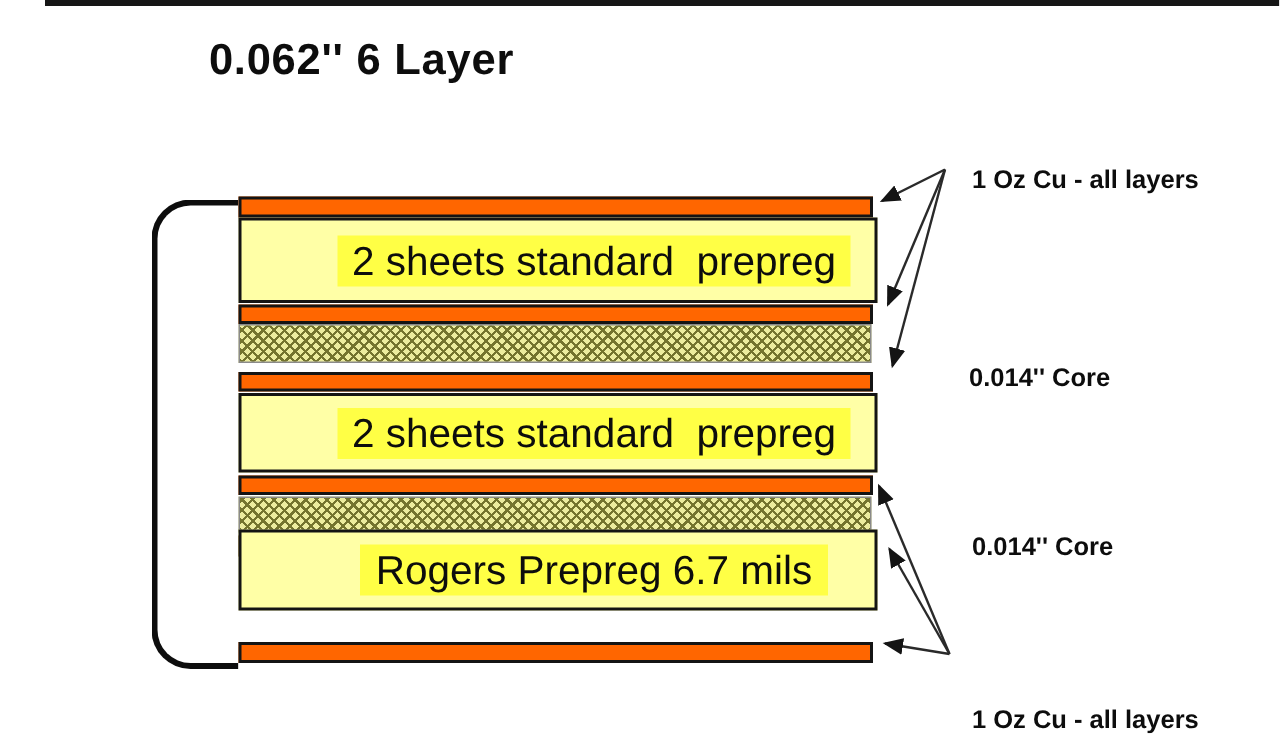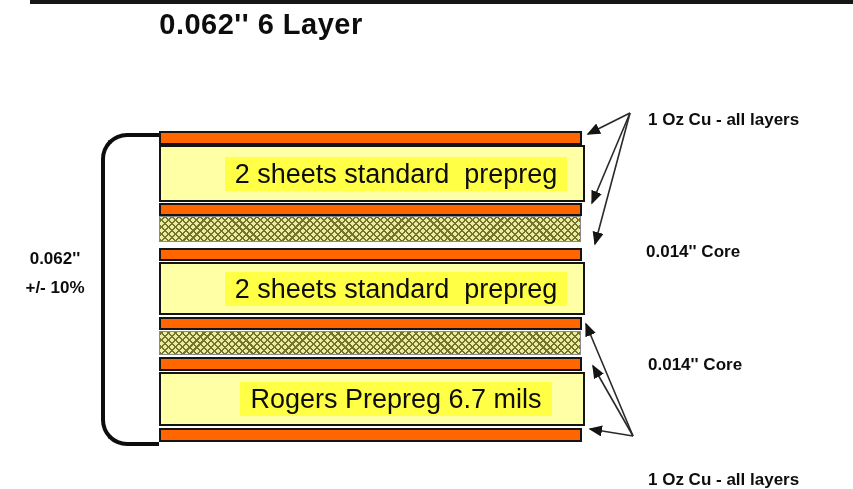--- a/index.html
+++ b/index.html
@@ -2,22 +2,22 @@
 <html><head>
 <meta charset="utf-8">
 <style>
   html,body{margin:0;padding:0;background:#ffffff;}
   #canvas{
     position:relative;width:853px;height:489px;background:#ffffff;overflow:hidden;
     font-family:"Liberation Sans","DejaVu Sans",sans-serif;color:#111;
   }
   .top-bar{position:absolute;left:30px;top:0;right:0;height:4px;background:#161616;}
   .title{
-    position:absolute;left:241px;top:8px;transform:translateX(-50%);
-    font-size:29px;font-weight:bold;letter-spacing:0.5px;color:#0d0d0d;white-space:nowrap;margin-left:20px;
+    position:absolute;left:241px;top:24px;transform:translateX(-50%);
+    font-size:29px;font-weight:bold;letter-spacing:0.5px;color:#0d0d0d;white-space:nowrap;
   }
   
   .bracket{
     position:absolute;left:101px;top:133px;width:54px;height:305px;
     border-left:4px solid #0d0d0d;border-top:4px solid #0d0d0d;border-bottom:4px solid #0d0d0d;
     border-top-left-radius:26px;border-bottom-left-radius:26px;
   }
   .dim-label{
     position:absolute;left:8px;top:244px;width:94px;text-align:center;
     font-size:17px;font-weight:bold;line-height:29px;color:#0d0d0d;white-space:nowrap;
@@ -41,45 +41,41 @@
   }
   #cu1{top:131px;height:14px;}
   #pp1{top:145px;height:57px;}
   #cu2{top:203px;height:13px;}
   #core1{top:216px;height:26px;}
   #cu3{top:248px;height:13px;}
   #pp2{top:262px;height:53px;}
   #cu4{top:317px;height:13px;}
   #core2{top:331px;height:24px;}
   #cu5{top:357px;height:14px;}
-  #pp3{top:372px;height:54px;}
+  #pp3{top:353px;height:54px;}
   #cu6{top:428px;height:14px;}
   
   .callout{position:absolute;font-size:17px;font-weight:bold;color:#0d0d0d;white-space:nowrap;margin-top:24px;}
   #co-top{left:648px;top:86px;}
   #co-core1{left:646px;top:218px;}
   #co-core2{left:648px;top:331px;}
   #co-bottom{left:648px;top:446px;}
   
   .arrows{position:absolute;left:0;top:0;width:853px;height:489px;pointer-events:none;}
 </style>
 </head>
 <body>
 
 <div id="canvas">
 
   <div class="top-bar"></div>
 
   <div class="title">0.062'' 6 Layer</div>
 
   <div class="bracket"></div>
-  <div class="dim-label">
-    <div>0.062''</div>
-    <div>+/- 10%</div>
-  </div>
 
   <div id="cu1" class="layer copper"></div>
   <div id="pp1" class="layer prepreg">
     <span class="hl">2 sheets standard  prepreg</span>
   </div>
   <div id="cu2" class="layer copper"></div>
   <div id="core1" class="layer core"></div>
   <div id="cu3" class="layer copper"></div>
   <div id="pp2" class="layer prepreg">
     <span class="hl">2 sheets standard  prepreg</span>

